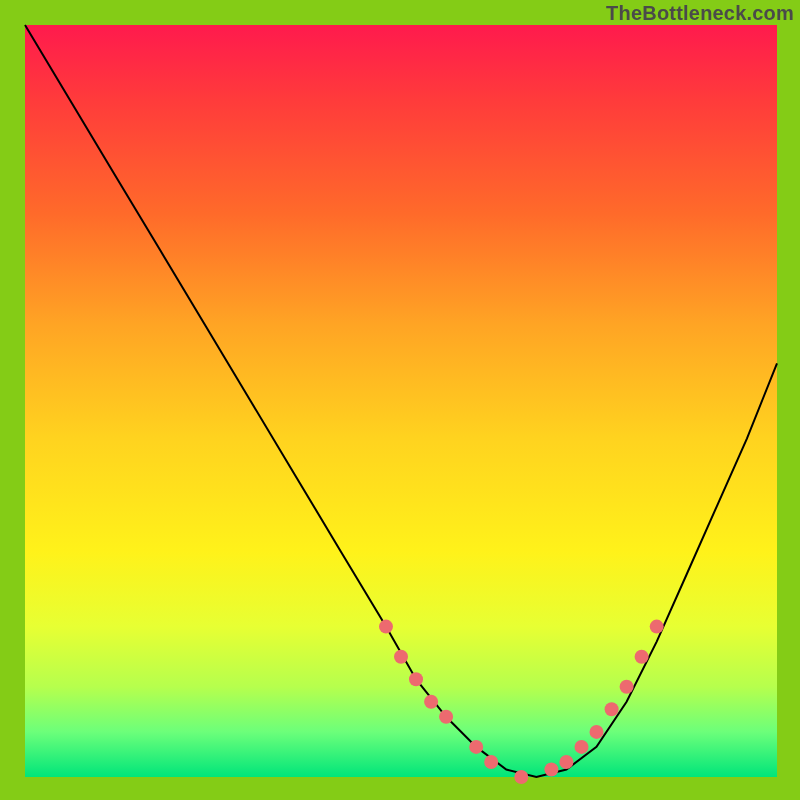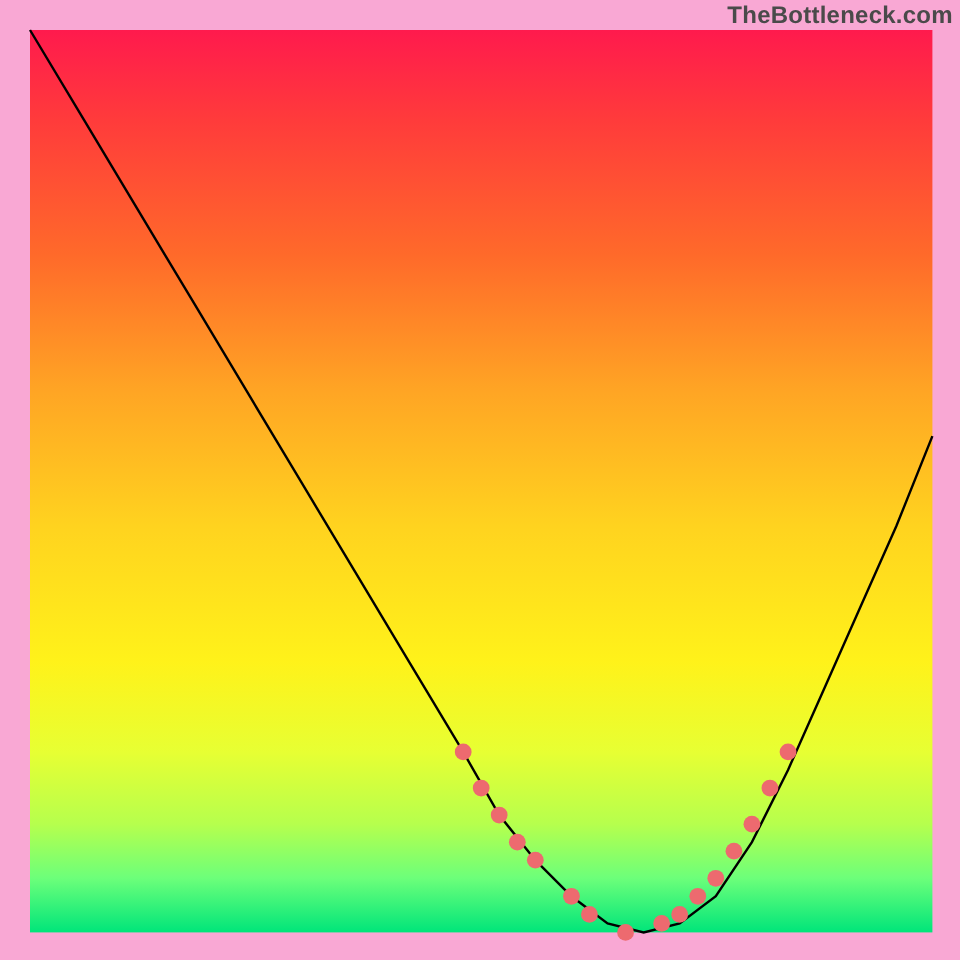--- a/index.html
+++ b/index.html
@@ -9,21 +9,21 @@
     height: 800px;
     background: #000;
     overflow: hidden;
   }
   .frame {
     position: absolute;
     left: 0;
     top: 0;
     width: 800px;
     height: 800px;
-    background: #f9a8d4;
+    background: #84cc16;
   }
   .plot {
     position: absolute;
     left: 25px;
     top: 25px;
     width: 752px;
     height: 752px;
     background: linear-gradient(to bottom,
       #ff1a4d 0%,
       #ff3b3b 10%,

